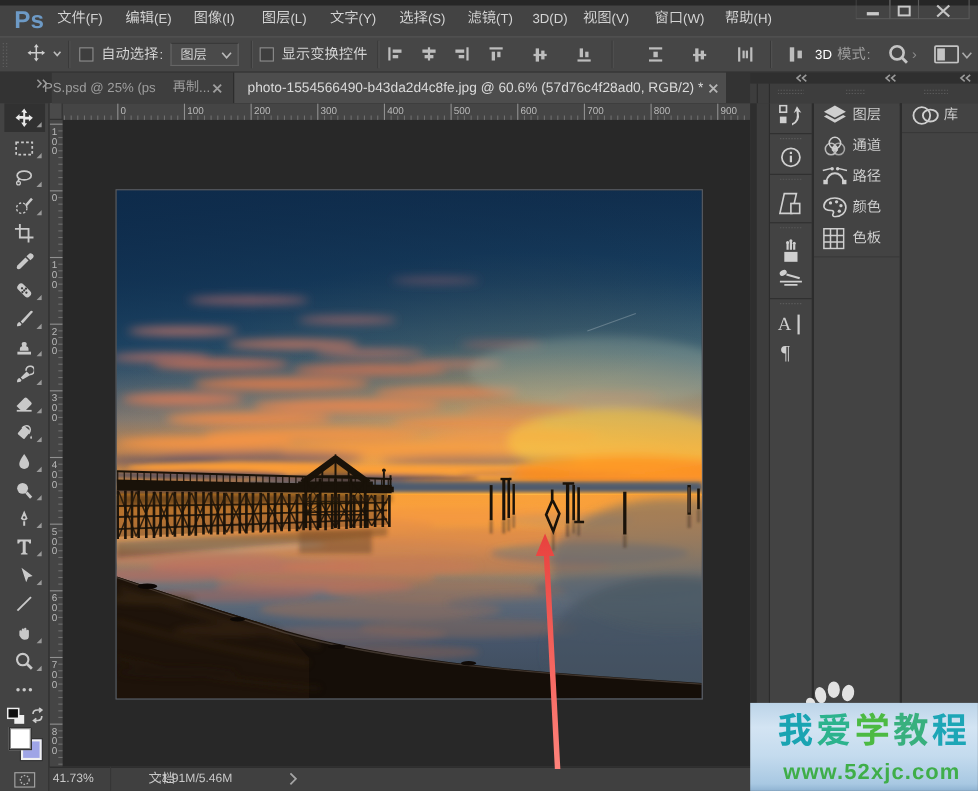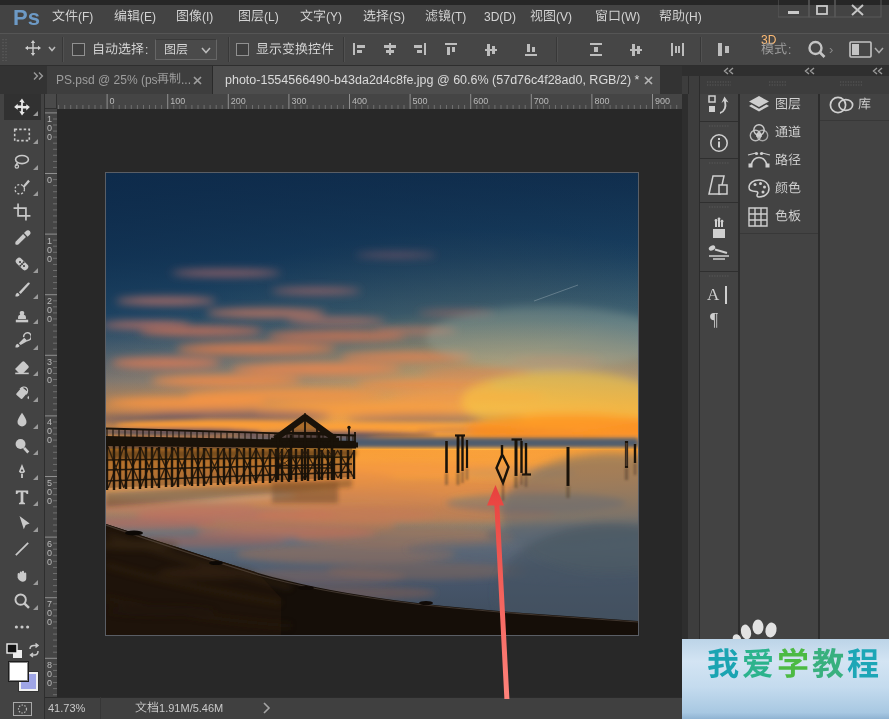--- a/index.html
+++ b/index.html
@@ -196,21 +196,21 @@
     <rect x="12" y="1" width="2" height="13" fill="#bdbdbd"></rect>
     <rect x="5" y="4" width="2" height="7" fill="#bdbdbd"></rect>
     <rect x="8" y="4" width="2" height="7" fill="#bdbdbd"></rect>
   </svg>
 <div style="position:absolute;left:700px;top:37px;width:1px;height:25px;background:#383838;"></div>
 <div style="position:absolute;left:701px;top:37px;width:1px;height:25px;background:#515151;"></div>
 <svg class="abs" style="left:716px;top:42px" width="15" height="15" viewBox="0 0 15 15">
     <rect x="2" y="1" width="4" height="13" fill="#bdbdbd"></rect>
     <rect x="9" y="4" width="4" height="7" fill="#bdbdbd"></rect>
   </svg>
-<div style="position:absolute;left:741px;top:33px;font:normal 12px 'Liberation Sans',sans-serif;color:#fdba74;white-space:pre;margin-left:20px;">3D </div>
+<div style="position:absolute;left:741px;top:43px;font:normal 12px 'Liberation Sans',sans-serif;color:#ffffff;white-space:pre;">3D </div>
 <svg style="position:absolute;left:761px;top:42px;" width="28" height="15" viewBox="0 0 28 15">
     <use href="#u6a21" fill="#9f9f9f" transform="translate(0.0,11.4) scale(0.01300)"></use>
     <use href="#u5f0f" fill="#9f9f9f" transform="translate(13.0,11.4) scale(0.01300)"></use>
   </svg>
 <div style="position:absolute;left:788px;top:43px;font:normal 12px 'Liberation Sans',sans-serif;color:#9f9f9f;white-space:pre;">:</div>
 <svg class="abs" style="left:806px;top:39px" width="22" height="22" viewBox="0 0 22 22">
     <circle cx="9.5" cy="9" r="6" fill="none" stroke="#c4c4c4" stroke-width="2.4"></circle>
     <path d="M14 13.5 L18.5 18" stroke="#c4c4c4" stroke-width="2.6"></path>
   </svg>
 <div style="position:absolute;left:829px;top:42px;font:normal 13px 'Liberation Sans',sans-serif;color:#8a8a8a;white-space:pre;">›</div>
@@ -219,21 +219,21 @@
     <rect x="3" y="3" width="7" height="11" fill="#c4c4c4"></rect>
   </svg>
 <svg class="abs" style="left:873px;top:46px" width="12" height="9">
     <path d="M2 2 l4 4.5 4-4.5" fill="none" stroke="#aaa" stroke-width="1.5"></path>
   </svg>
 <div style="position:absolute;left:0px;top:66px;width:682px;height:28px;background:#333333;"></div>
 <svg class="abs" style="left:32px;top:71px" width="13" height="10">
     <path d="M2 1.5 l3.4 3.5-3.4 3.5 M7 1.5 l3.4 3.5-3.4 3.5" fill="none" stroke="#999" stroke-width="1.4"></path>
   </svg>
 <div style="position:absolute;left:47px;top:66px;width:166px;height:28px;background:#3e3e3e;border-right:1px solid #2a2a2a;"></div>
-<div style="position:absolute;left:56px;top:73px;font:normal 12px 'Liberation Sans',sans-serif;color:#9e9e9e;white-space:pre;">PS.psd @ 25% (ps</div>
+<div style="position:absolute;left:40px;top:73px;font:normal 12px 'Liberation Sans',sans-serif;color:#9e9e9e;white-space:pre;">PS.psd @ 25% (ps</div>
 <svg style="position:absolute;left:157px;top:72px;" width="26" height="14" viewBox="0 0 26 14">
     <use href="#u518d" fill="#9e9e9e" transform="translate(0.0,10.6) scale(0.01200)"></use>
     <use href="#u5236" fill="#9e9e9e" transform="translate(12.0,10.6) scale(0.01200)"></use>
   </svg>
 <div style="position:absolute;left:181px;top:73px;font:normal 12px 'Liberation Sans',sans-serif;color:#9e9e9e;white-space:pre;">...</div>
 <svg class="abs" style="left:192px;top:75px" width="11" height="11">
     <path d="M2 2 l7 7 M9 2 l-7 7" stroke="#9e9e9e" stroke-width="1.7"></path>
   </svg>
 <div style="position:absolute;left:213px;top:66px;width:447px;height:28px;background:#4d4d4d;"></div>
 <div style="position:absolute;left:225px;top:73px;font:normal 12.5px 'Liberation Sans',sans-serif;color:#dadada;white-space:pre;">photo-1554566490-b43da2d4c8fe.jpg @ 60.6% (57d76c4f28ad0, RGB/2) *</div>
@@ -1022,31 +1022,32 @@
     <use href="#u5e93" fill="#d2d2d2" transform="translate(0.0,11.4) scale(0.01300)"></use>
   </svg>
 <div style="position:absolute;left:820px;top:120px;width:69px;height:1px;background:#383838;"></div>
 <div style="position:absolute;left:45px;top:697px;width:844px;height:22px;background:#404040;border-top:1px solid #2b2b2b;"></div>
 <div style="position:absolute;left:48px;top:702px;font:normal 11px 'Liberation Sans',sans-serif;color:#c9c9c9;white-space:pre;">41.73%</div>
 <div style="position:absolute;left:100px;top:697px;width:1px;height:22px;background:#363636;"></div>
 <svg style="position:absolute;left:135px;top:701px;" width="26" height="14" viewBox="0 0 26 14">
     <use href="#u6587" fill="#c9c9c9" transform="translate(0.0,10.6) scale(0.01200)"></use>
     <use href="#u6863" fill="#c9c9c9" transform="translate(12.0,10.6) scale(0.01200)"></use>
   </svg>
-<div style="position:absolute;left:156px;top:702px;font:normal 11px 'Liberation Sans',sans-serif;color:#c9c9c9;white-space:pre;">:1.91M/5.46M</div>
+<div style="position:absolute;left:144px;top:702px;font:normal 11px 'Liberation Sans',sans-serif;color:#c9c9c9;white-space:pre;">:1.91M/5.46M</div>
 <svg class="abs" style="left:262px;top:701px" width="10" height="14">
     <path d="M2 2 l5 5 -5 5" fill="none" stroke="#a5a5a5" stroke-width="1.6"></path>
   </svg>
 <svg class="abs" style="left:728px;top:616px;z-index:8" width="60" height="26" viewBox="0 0 60 26">
     <ellipse cx="18" cy="16" rx="5" ry="7.5" fill="#e2e2e2" transform="rotate(-14 18 16)"></ellipse>
     <ellipse cx="30" cy="11" rx="5.5" ry="7.5" fill="#e2e2e2"></ellipse>
     <ellipse cx="43" cy="14" rx="5.5" ry="7.5" fill="#e2e2e2" transform="rotate(12 43 14)"></ellipse>
     <ellipse cx="9" cy="23" rx="4" ry="5" fill="#e2e2e2" transform="rotate(-30 9 23)"></ellipse>
   </svg>
 <div style="position:absolute;left:682px;top:639px;width:207px;height:80px;background:linear-gradient(180deg,#bcd4e8 0%,#d3e4f3 28%,#c4dbee 60%,#a8c8e2 92%,#8fb3d2 100%);z-index:9;"></div>
 <div style="position:absolute;left:682px;top:639px;width:207px;height:80px;z-index:10;">
     <svg style="position:absolute;left:25px;top:8px;" width="177" height="35" viewBox="0 0 177 35">
       <use href="#b6211" fill="#1aa4b2" transform="translate(0.0,28.2) scale(0.03200)"></use>
       <use href="#b7231" fill="#2cb38d" transform="translate(35.0,28.2) scale(0.03200)"></use>
       <use href="#b5b66" fill="#4cba43" transform="translate(70.0,28.2) scale(0.03200)"></use>
       <use href="#b6559" fill="#38b07e" transform="translate(105.0,28.2) scale(0.03200)"></use>
       <use href="#b7a0b" fill="#1da6b6" transform="translate(140.0,28.2) scale(0.03200)"></use>
     </svg>
+    <div style="position:absolute;left:30px;top:52px;font:bold 20px 'Liberation Sans',sans-serif;color:#3fae49;white-space:pre;letter-spacing:1px;">www.52xjc.com</div>
   </div>
 </body></html>

